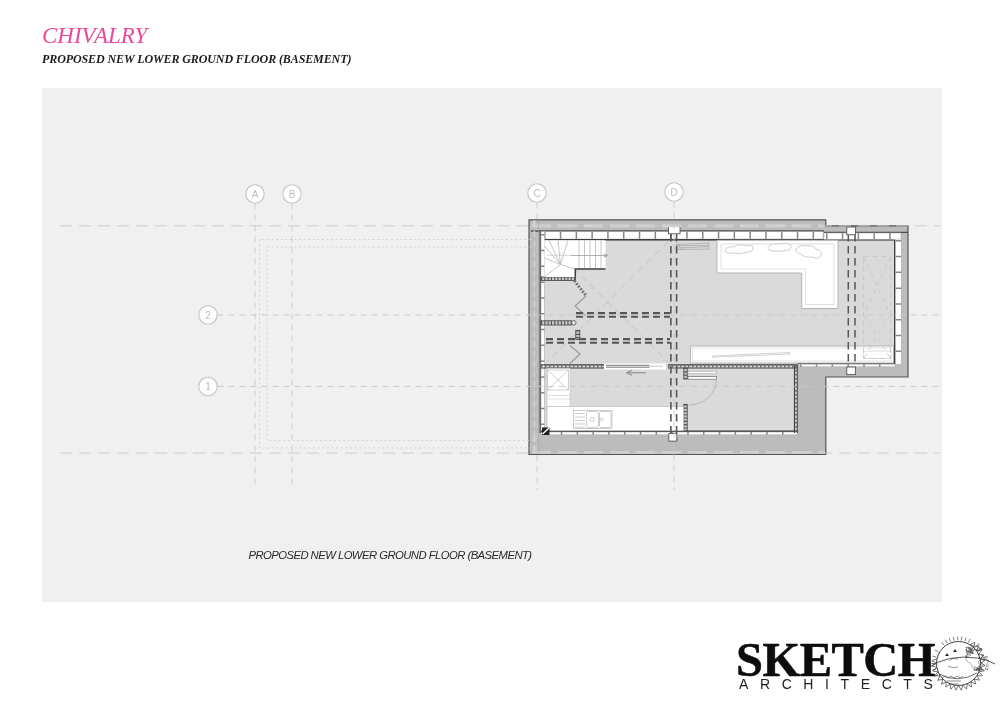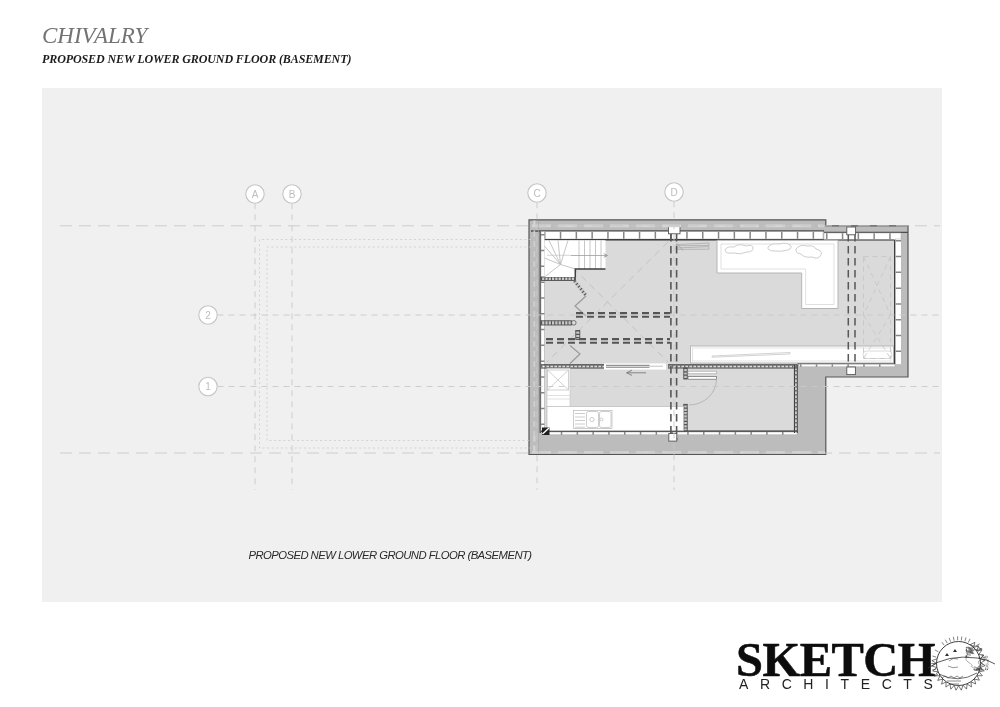--- a/index.html
+++ b/index.html
@@ -2,21 +2,21 @@
 <html><head>
 <meta charset="utf-8">
 <style>
   html,body{margin:0;padding:0;background:#ffffff;width:1000px;height:707px;overflow:hidden;}
   body{position:relative;font-family:"Liberation Sans",sans-serif;}
   .abs{position:absolute;}
 </style>
 </head>
 <body>
 
-<div class="abs" style="left:42px;top:23px;font-family:'Liberation Serif',serif;font-style:italic;font-size:23px;color:#737373;letter-spacing:0px;">CHIVALRY</div>
+<div class="abs" style="left:42px;top:23px;font-family:'Liberation Serif',serif;font-style:italic;font-size:23px;color:#ec4899;letter-spacing:0px;">CHIVALRY</div>
 
 <div class="abs" style="left:42px;top:52px;font-family:'Liberation Serif',serif;font-style:italic;font-weight:bold;font-size:12px;color:#1c1c1c;letter-spacing:-0.1px;">PROPOSED NEW LOWER GROUND FLOOR (BASEMENT)</div>
 
 <div class="abs" style="left:42px;top:88px;width:900px;height:514px;background:#f0f0f0;"></div>
 
 <svg class="abs" style="left:42px;top:88px;" width="900" height="514" viewBox="42 88 900 514" fill="none">
 
   <path d="M529,219.8 H825.8 V225.8 H908 V377 H825.8 V454.5 H529 Z" fill="#bcbcbc" stroke="#565656" stroke-width="1.2"></path>
 
   <path d="M544.5,240.5 H894 V363 H797.5 V430.5 H544.5 Z" fill="#dadada"></path>

